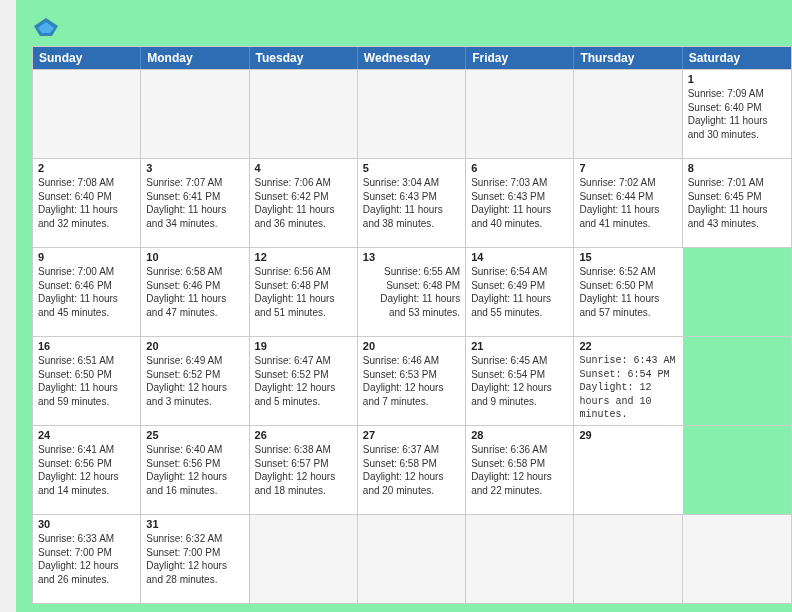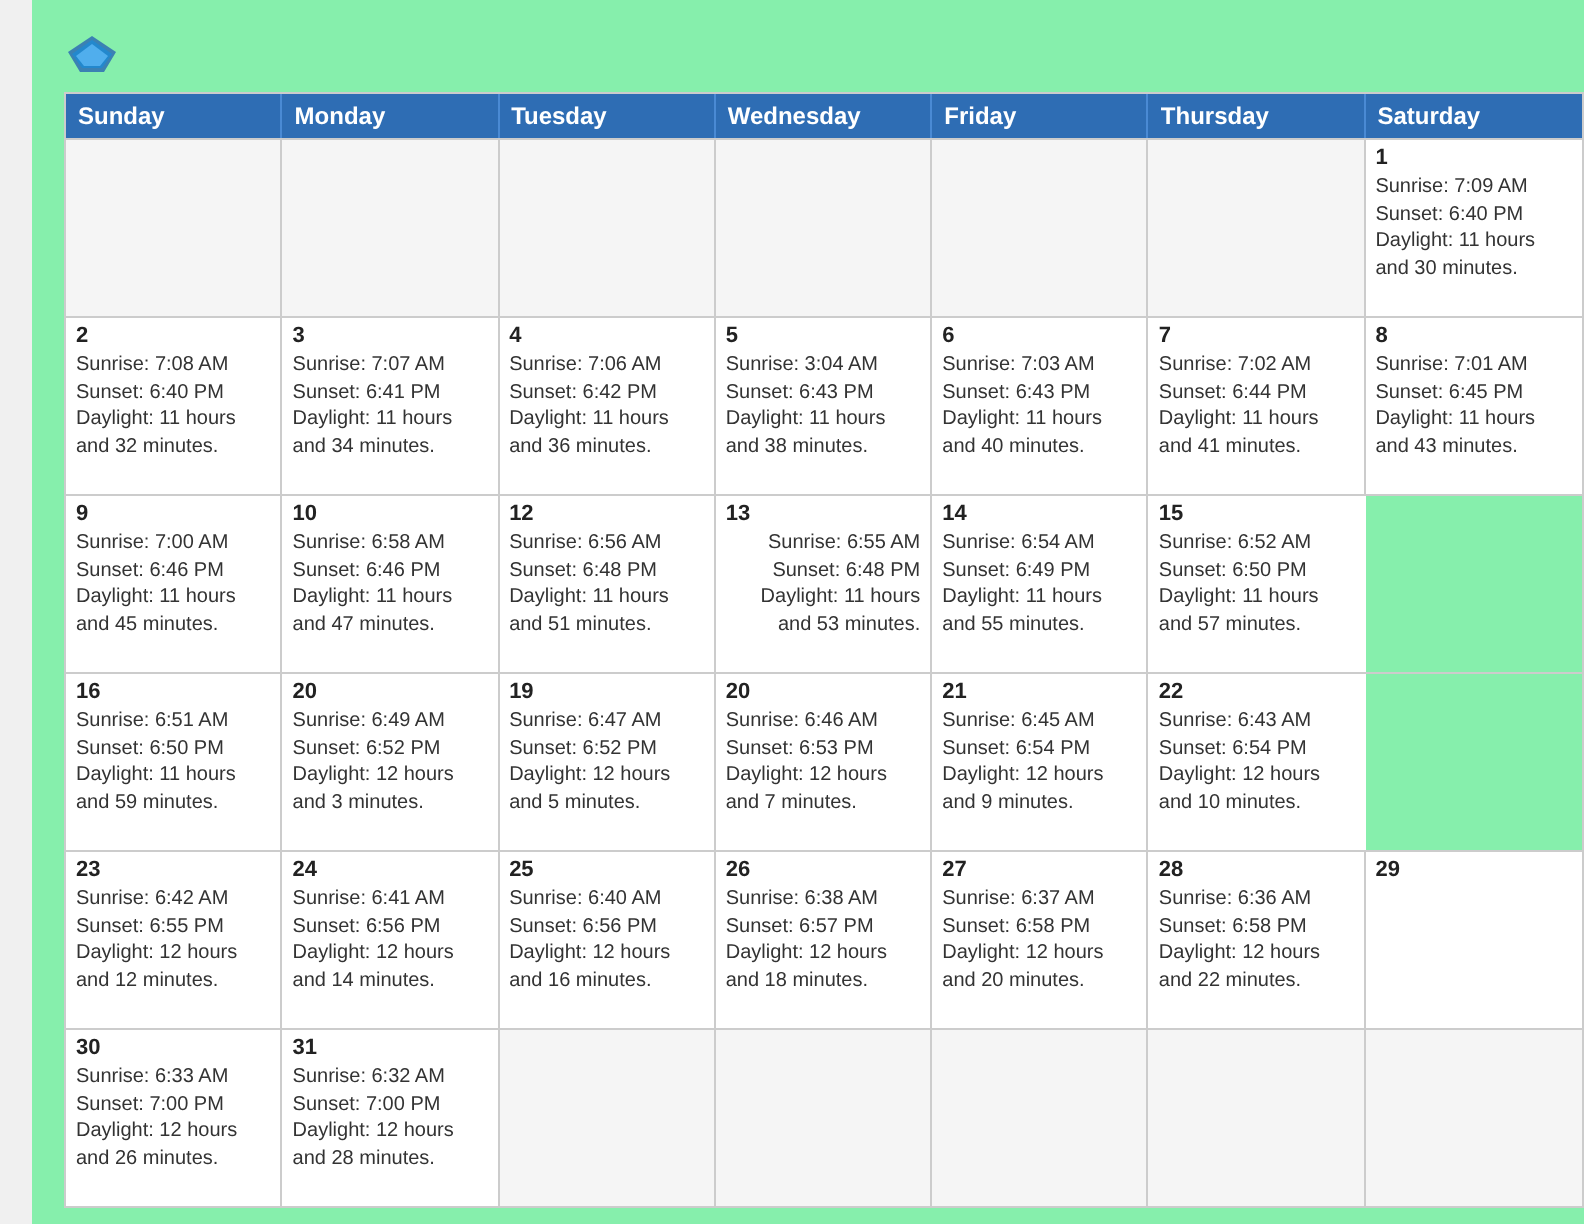--- a/index.html
+++ b/index.html
@@ -263,32 +263,26 @@
 Daylight: 12 hours and 7 minutes.</div>
           </div>
           <div class="cal-cell">
             <div class="day-num">21</div>
             <div class="cell-info" style="white-space: pre-line;">Sunrise: 6:45 AM
 Sunset: 6:54 PM
 Daylight: 12 hours and 9 minutes.</div>
           </div>
           <div class="cal-cell">
             <div class="day-num">22</div>
-            <div class="cell-info" style="white-space: pre-line;">Sunrise: 6:43 AM
+            <div class="cell-info" style="white-space: pre-line; font-family: Liberation Mono, monospace;">Sunrise: 6:43 AM
 Sunset: 6:54 PM
 Daylight: 12 hours and 10 minutes.</div>
           </div>
         </div>
         <div class="cal-row">
-          <div class="cal-cell">
-            <div class="day-num">23</div>
-            <div class="cell-info" style="white-space: pre-line;">Sunrise: 6:42 AM
-Sunset: 6:55 PM
-Daylight: 12 hours and 12 minutes.</div>
-          </div>
           <div class="cal-cell">
             <div class="day-num">24</div>
             <div class="cell-info" style="white-space: pre-line;">Sunrise: 6:41 AM
 Sunset: 6:56 PM
 Daylight: 12 hours and 14 minutes.</div>
           </div>
           <div class="cal-cell">
             <div class="day-num">25</div>
             <div class="cell-info" style="white-space: pre-line;">Sunrise: 6:40 AM
 Sunset: 6:56 PM

